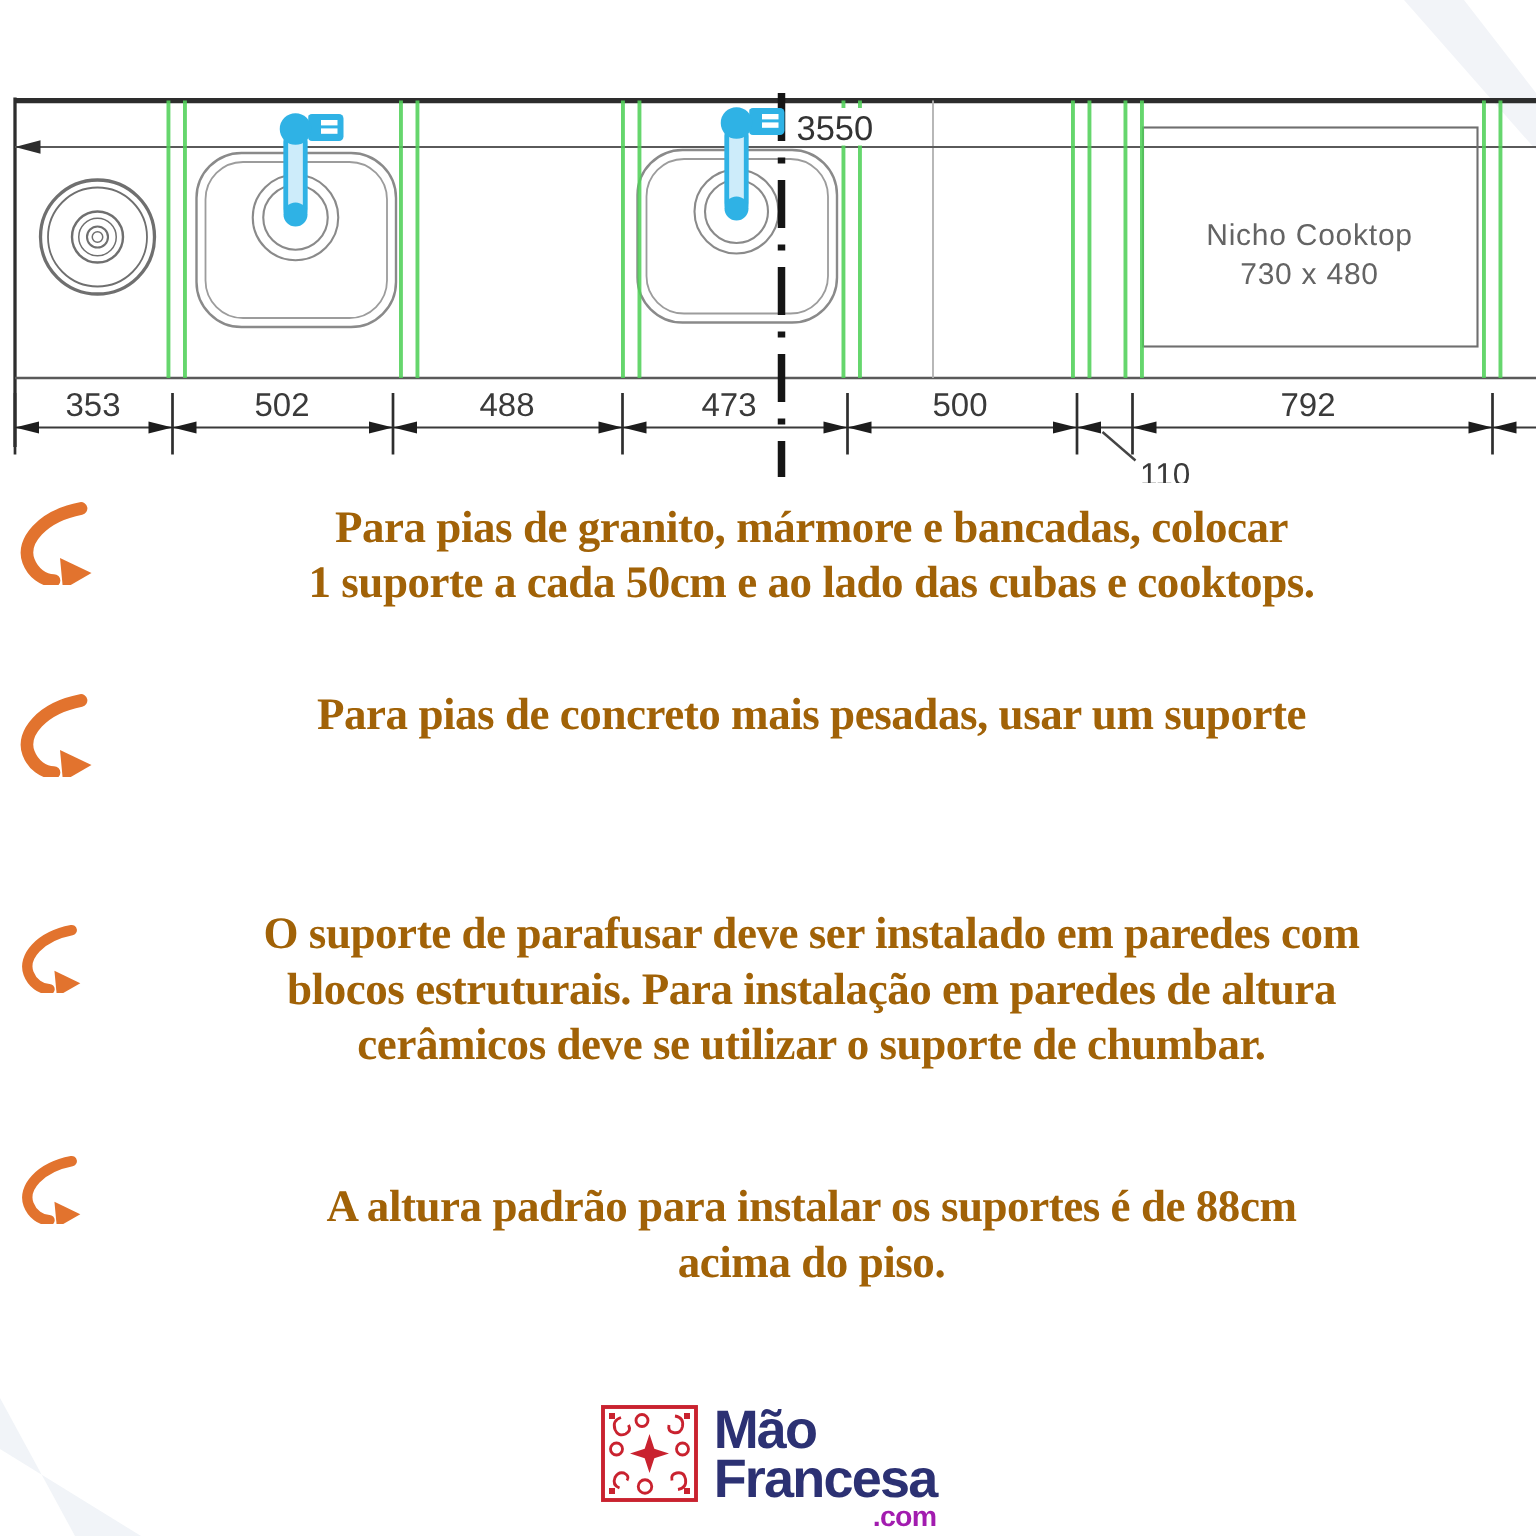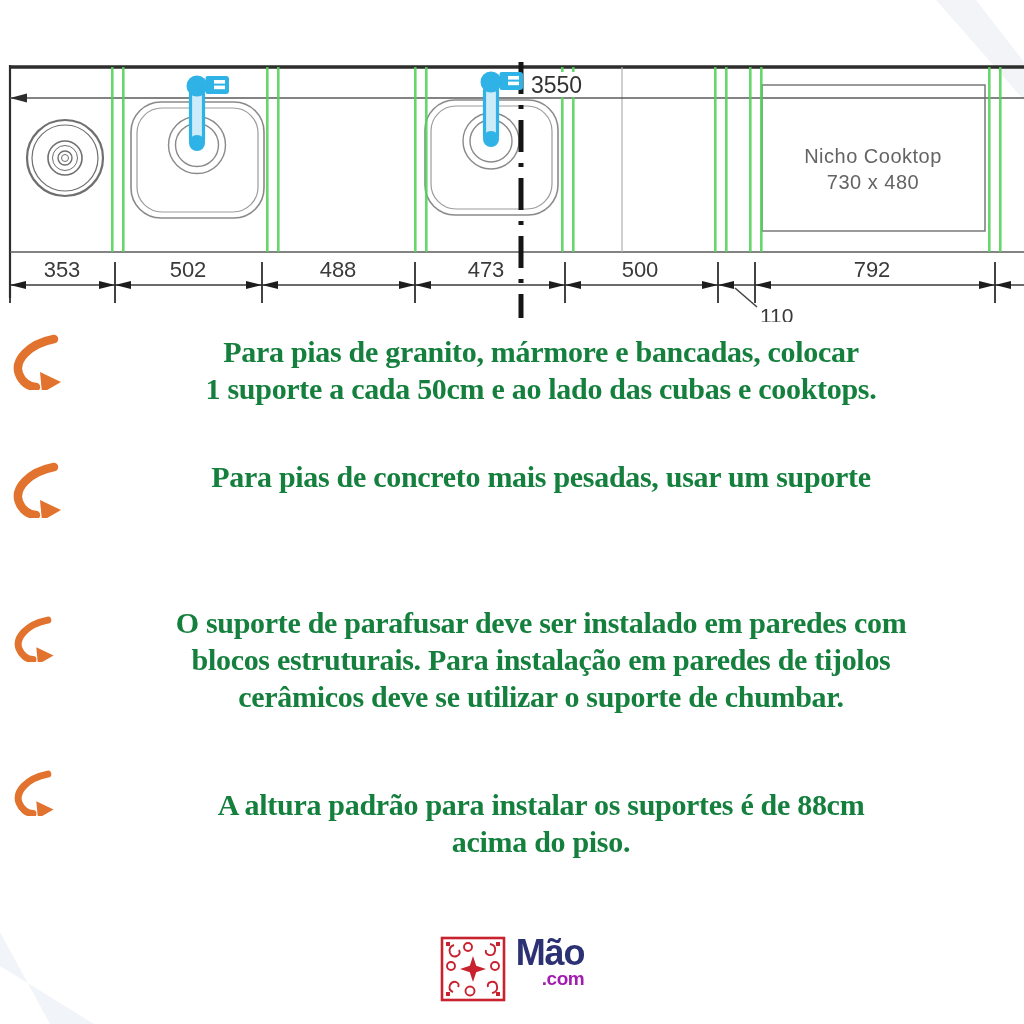--- a/index.html
+++ b/index.html
@@ -5,21 +5,21 @@
   html,body{margin:0;padding:0;}
   body{
     width:1024px;height:1024px;background:#ffffff;position:relative;overflow:hidden;
     font-family:"Liberation Sans",sans-serif;
   }
   .swoosh{position:absolute;inset:0;width:1024px;height:1024px;z-index:0;}
   .drawing{position:absolute;left:0;top:0;width:1024px;height:322px;z-index:2;}
   .bullet-arrow{position:absolute;z-index:2;}
   .bullet-text{
     position:absolute;left:62px;right:4px;text-align:center;z-index:2;
-    font-family:"Liberation Serif",serif;font-weight:700;color:#15803d;
+    font-family:"Liberation Serif",serif;font-weight:700;color:#a16207;
     font-size:30px;line-height:37px;letter-spacing:-0.3px;
   }
   .logo{position:absolute;top:936px;left:0;width:100%;display:flex;justify-content:center;align-items:flex-start;gap:10px;z-index:2;}
   .logo-name{font-weight:bold;color:#2c3173;font-size:36px;line-height:33px;letter-spacing:-1.2px;}
   .logo-com{color:#a21caf;font-size:19px;font-weight:bold;text-align:right;line-height:18px;margin-top:1px;letter-spacing:-0.5px;}
   svg text{font-family:"Liberation Sans",sans-serif;}
 </style>
 </head>
 <body>
 
@@ -166,21 +166,21 @@
 <div class="bullet-text" style="top:458px">
   <div>Para pias de concreto mais pesadas, usar um suporte</div>
 </div>
 
 <svg class="bullet-arrow" style="left:10px;top:616px;width:46px;height:46px" viewBox="0 0 56 56">
   <path d="M46,5 C20,10 6,27 11,40 C14,48 21,53 28,53" fill="none" stroke="#e2732e" stroke-width="8.5" stroke-linecap="round"></path>
   <polygon points="53,48 32,38 34,59" fill="#e2732e"></polygon>
 </svg>
 <div class="bullet-text" style="top:604px">
   <div>O suporte de parafusar deve ser instalado em paredes com</div>
-  <div>blocos estruturais. Para instalação em paredes de tijolos</div>
+  <div>blocos estruturais. Para instalação em paredes de altura</div>
   <div>cerâmicos deve se utilizar o suporte de chumbar.</div>
 </div>
 
 <svg class="bullet-arrow" style="left:10px;top:770px;width:46px;height:46px" viewBox="0 0 56 56">
   <path d="M46,5 C20,10 6,27 11,40 C14,48 21,53 28,53" fill="none" stroke="#e2732e" stroke-width="8.5" stroke-linecap="round"></path>
   <polygon points="53,48 32,38 34,59" fill="#e2732e"></polygon>
 </svg>
 <div class="bullet-text" style="top:786px">
   <div>A altura padrão para instalar os  suportes é de 88cm</div>
   <div>acima do piso.</div>
@@ -202,15 +202,16 @@
     <g fill="#c9222f">
       <rect x="6" y="6" width="4" height="4"></rect>
         <rect x="56" y="6" width="4" height="4"></rect>
       <rect x="6" y="56" width="4" height="4"></rect>
         <rect x="56" y="56" width="4" height="4"></rect>
     </g>
     <path d="M33,20 L36.2,29.8 L46,33 L36.2,36.2 L33,46 L29.8,36.2 L20,33 L29.8,29.8 Z" fill="#c9222f"></path>
   </svg>
   <div>
     <div class="logo-name">Mão</div>
+    <div class="logo-name">Francesa</div>
     <div class="logo-com">.com</div>
   </div>
 </div>
 
 </body></html>

